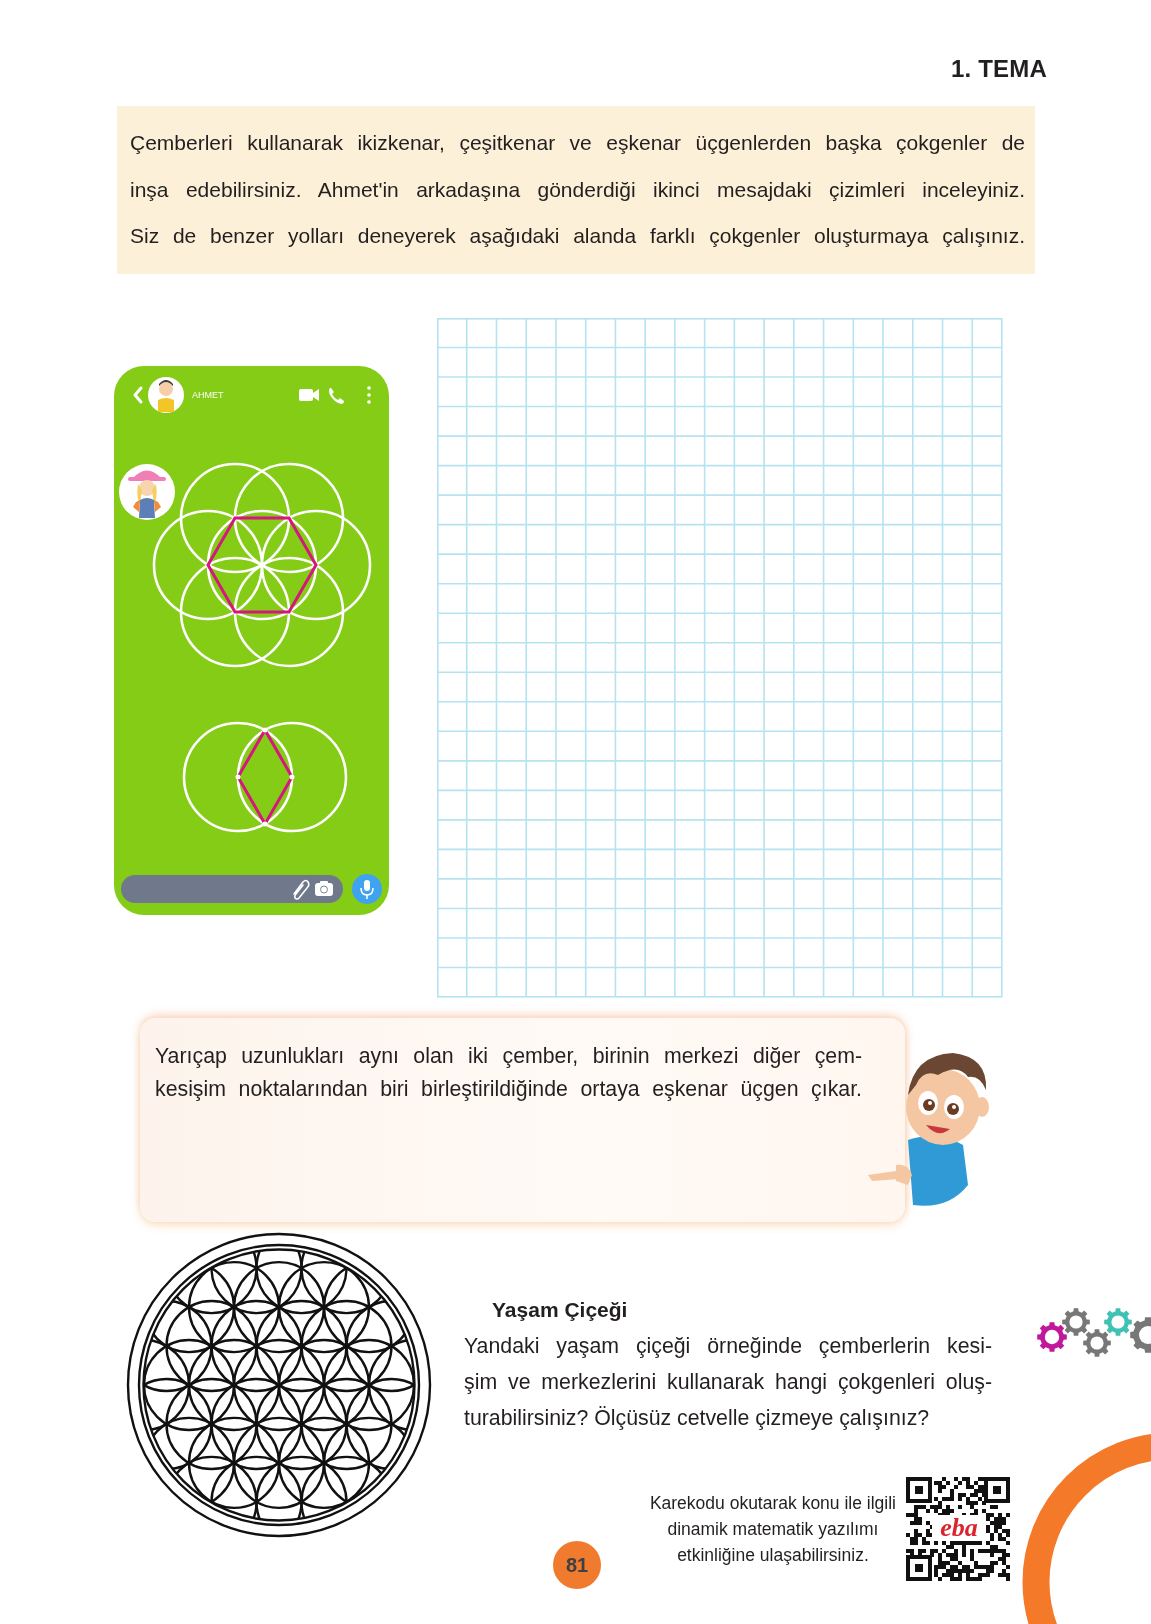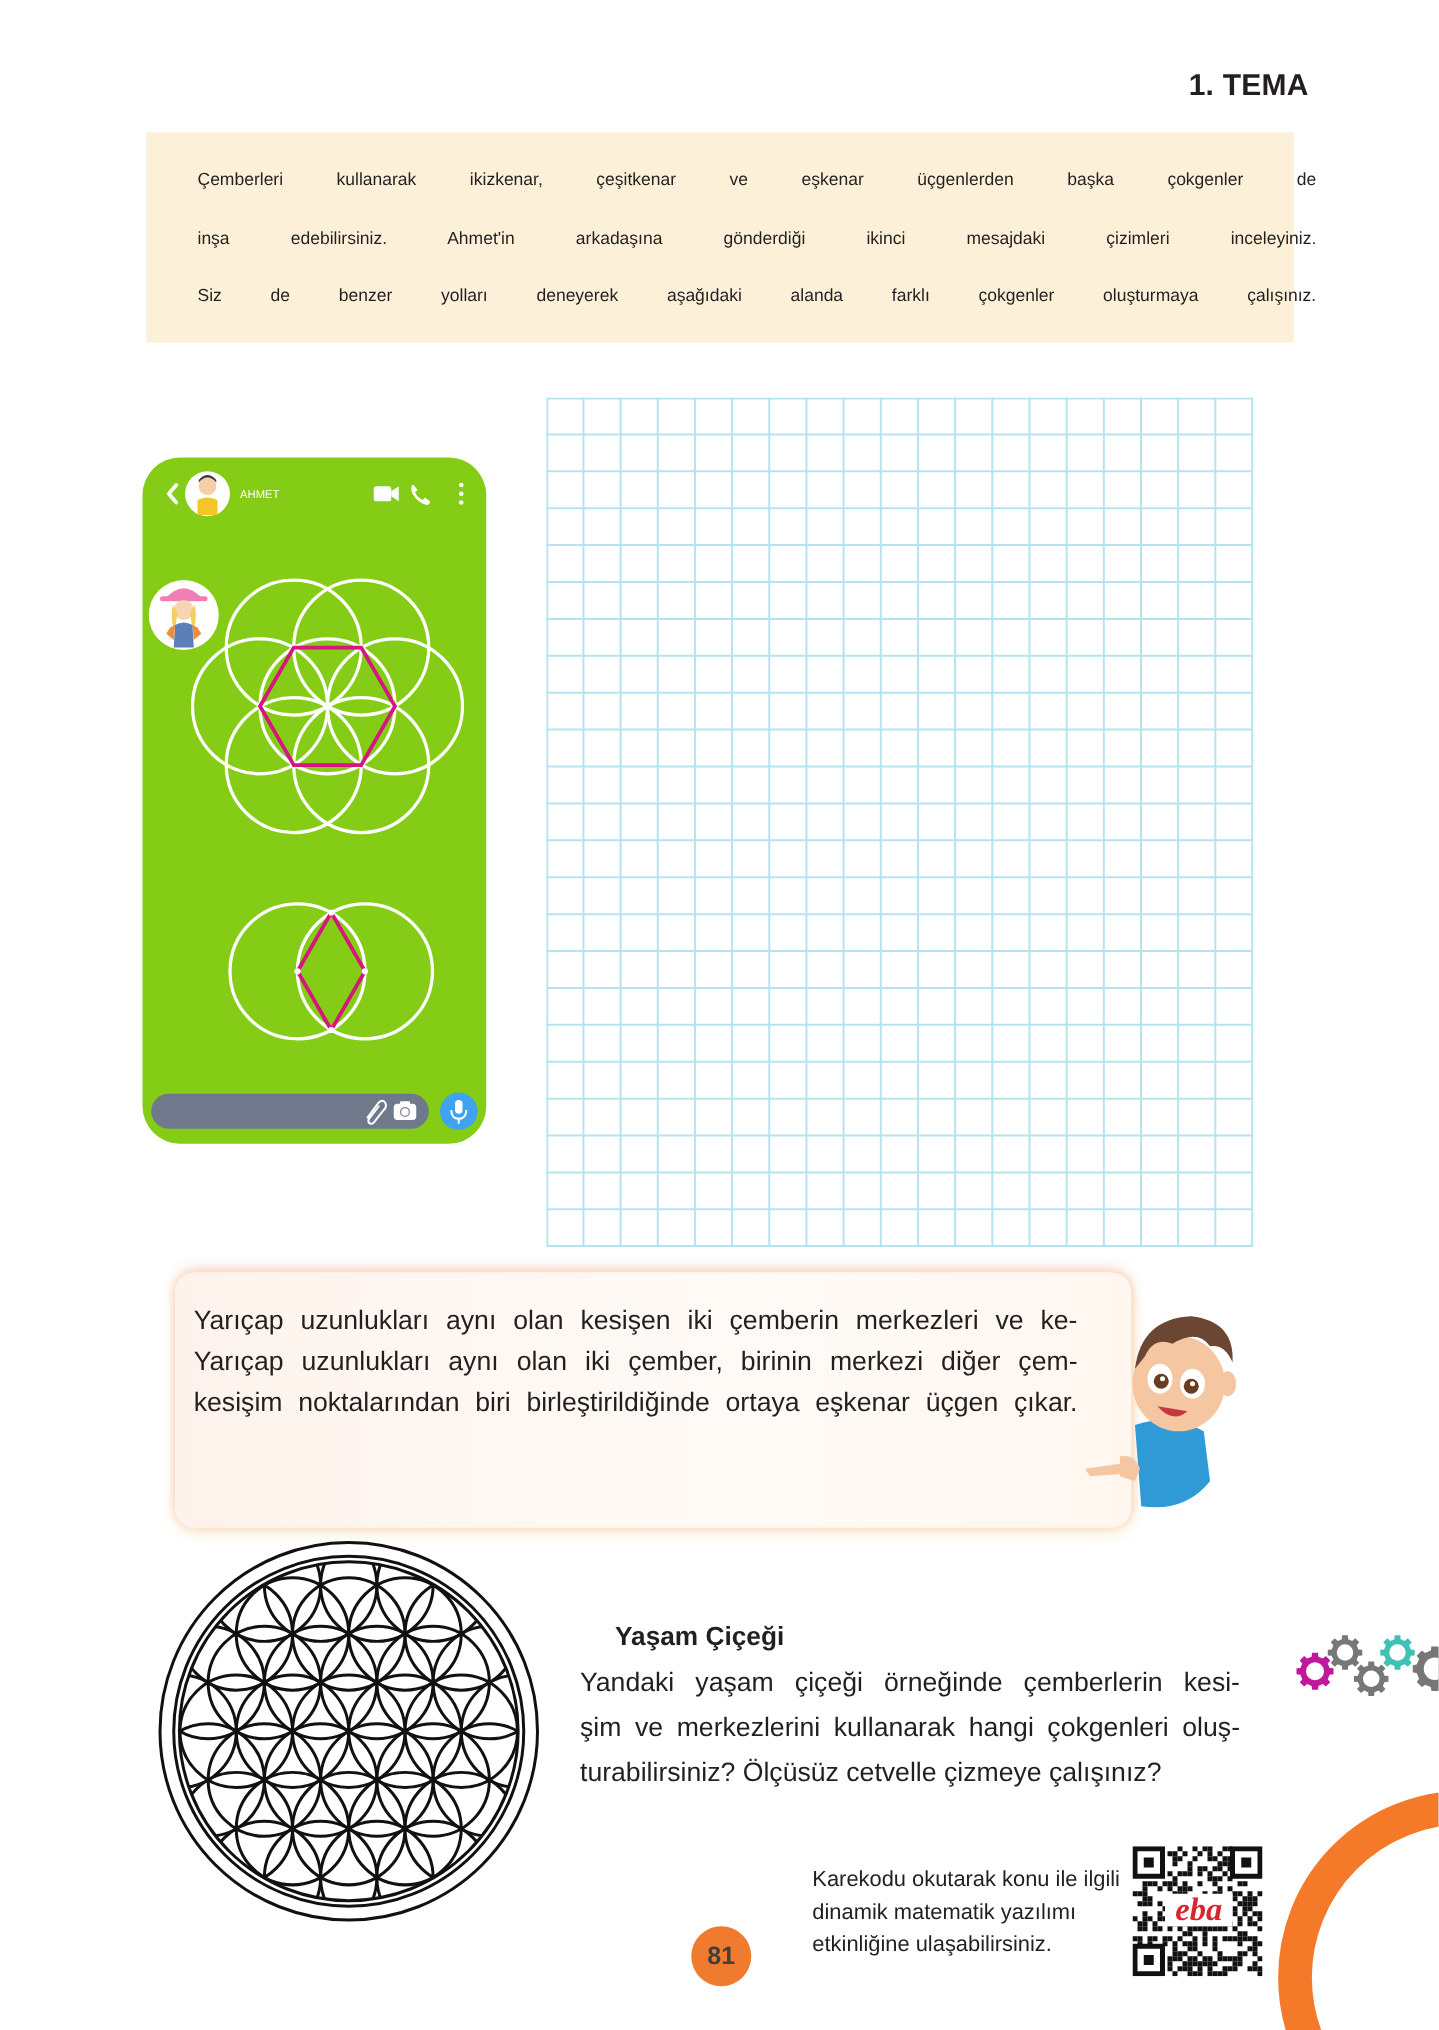--- a/index.html
+++ b/index.html
@@ -1,32 +1,32 @@
 <!DOCTYPE html>
 <html><head>
 <meta charset="utf-8">
 <style>
   html, body { margin:0; padding:0; background:#ffffff; }
   body { width:1151px; height:1624px; position:relative; overflow:hidden; font-family:"Liberation Sans", sans-serif; color:#231f20; }
   .abs { position:absolute; }
   #theme-label { right:104px; top:55px; font-size:24px; font-weight:bold; letter-spacing:0.2px; }
   #intro-box { left:117px; top:106px; width:918px; height:168px; background:#fcf1d8; }
-  #intro-text { position:absolute; left:13px; top:14px; width:895px; font-size:14px; line-height:46.5px; text-align:justify; text-align-last:justify;margin-left:28px; }
+  #intro-text { position:absolute; left:13px; top:14px; width:895px; font-size:21px; line-height:46.5px; text-align:justify; text-align-last:justify; }
   #intro-text span { display:block; }
   #phone { left:114px; top:366px; width:275px; height:549px; background:#84cc16; border-radius:30px; overflow:hidden; }
   .grid-svg { left:437px; top:318px; }
   #tip-box { left:140px; top:1018px; width:765px; height:204px; background:linear-gradient(90deg,#fdf3ec 0%,#fffaf6 60%,#fff6ef 100%); border-radius:16px; box-shadow:0 -5px 10px -2px rgba(244,150,95,0.35), 0 6px 10px -2px rgba(244,190,120,0.35), -4px 0 8px -3px rgba(244,170,120,0.25), 4px 0 8px -3px rgba(244,170,120,0.35); }
   #tip-text { position:absolute; left:15px; top:22px; width:707px; font-size:21.3px; line-height:33.2px; }
   #tip-text span { display:block; text-align:justify; text-align-last:justify; }
   #tip-text span.last { text-align-last:left; }
   #flower-title { left:460px; top:1298px; font-size:21px; font-weight:bold;margin-left:32px; }
   #flower-text { left:464px; top:1328px; width:528px; font-size:21.3px; line-height:36px; }
   #flower-text span { display:block; text-align:justify; text-align-last:justify; }
   #flower-text span.last { text-align-last:left; }
-  #qr-note { right:255px; top:1490px; text-align:left; font-size:17.5px; line-height:26px; }
+  #qr-note { right:255px; top:1490px; text-align:center; font-size:17.5px; line-height:26px; }
   #page-num { left:553px; top:1541px; width:48px; height:48px; border-radius:50%; background:#f07b2f; color:#404040; font-size:20px; font-weight:bold; text-align:center; line-height:48px; }
 </style>
 </head>
 <body>
 
 <div id="theme-label" class="abs">1. TEMA</div>
 
 <div id="intro-box" class="abs">
   <div id="intro-text">
     <span>Çemberleri kullanarak ikizkenar, çeşitkenar ve eşkenar üçgenlerden başka çokgenler de</span>
@@ -161,21 +161,20 @@
       <line x1="0" x2="565" y1="560.9130434782609" y2="560.9130434782609"></line>
       <line x1="0" x2="565" y1="590.4347826086956" y2="590.4347826086956"></line>
       <line x1="0" x2="565" y1="619.9565217391304" y2="619.9565217391304"></line>
       <line x1="0" x2="565" y1="649.4782608695652" y2="649.4782608695652"></line>
     </g>
   <rect x="0.8" y="0.8" width="564" height="678" fill="none" stroke="#b5e3f0" stroke-width="1.6"></rect>
 </svg>
 
 <div id="tip-box" class="abs">
   <div id="tip-text">
-    <span>Yarıçap uzunlukları aynı olan kesişen iki çemberin merkezleri ve ke-</span>
     <span>Yarıçap uzunlukları aynı olan iki çember, birinin merkezi diğer çem-</span>
     <span>kesişim noktalarından biri birleştirildiğinde ortaya eşkenar üçgen çıkar.</span>
   </div>
 </div>
 
 <svg class="abs" style="left:868px;top:1035px" width="140" height="180" viewBox="0 0 140 180">
   <path d="M40,105 Q70,95 95,110 L100,150 Q80,175 45,170 Z" fill="#2f9ad6"></path>
   <ellipse cx="75" cy="72" rx="37" ry="38" fill="#f4c7a2"></ellipse>
   <path d="M40,60 Q45,20 85,18 Q120,22 118,55 Q112,40 100,42 Q90,28 70,40 Q55,34 48,50 Z" fill="#6b4633"></path>
   <ellipse cx="60" cy="68" rx="10" ry="12" fill="#ffffff"></ellipse>

